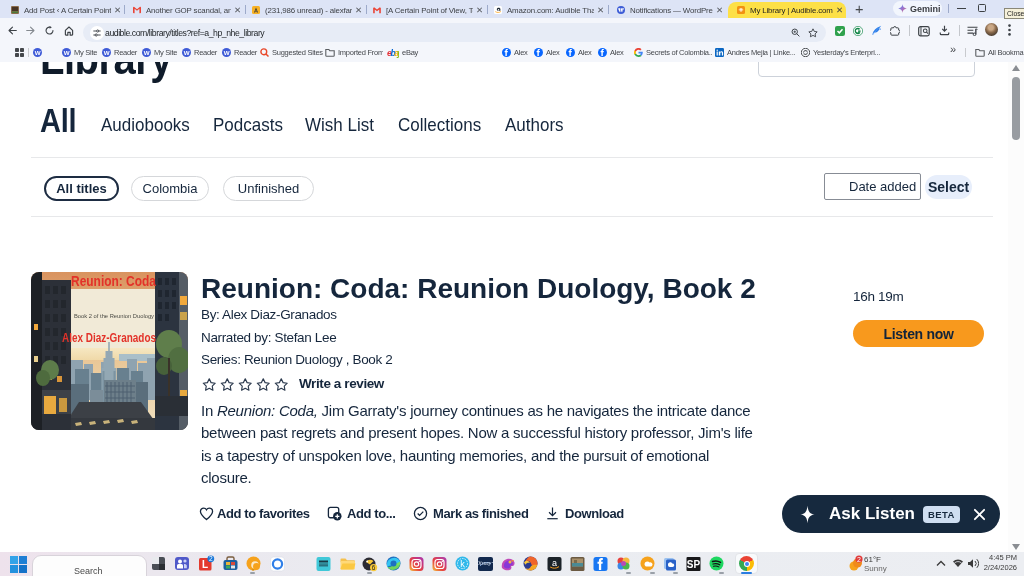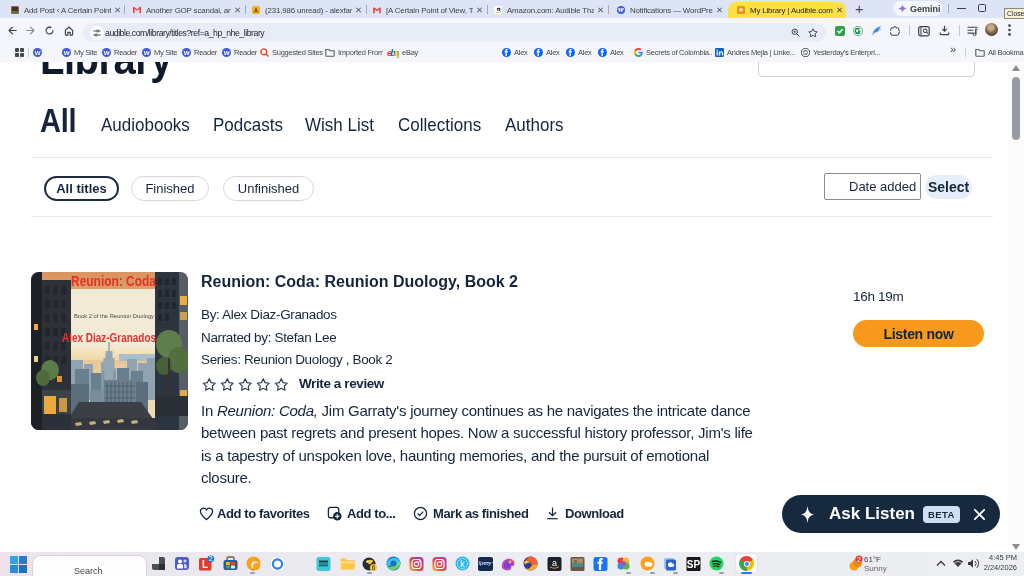--- a/index.html
+++ b/index.html
@@ -32,21 +32,21 @@
 #searchbox { position:absolute; left:758px; top:-21px; width:217px; height:36px; border:1px solid #cdd2da; border-radius:4px; }
 .nav { position:absolute; font-size:17px; color:#15263c; transform:scaleY(1.12); transform-origin:left bottom; }
 #divider1 { position:absolute; left:31px; top:95px; width:962px; height:1px; background:#e7e8ea; }
 #divider2 { position:absolute; left:31px; top:154px; width:962px; height:1px; background:#e7e8ea; }
 .pill { position:absolute; top:114px; height:25px; border-radius:13px; font-size:13px; display:flex; align-items:center; justify-content:center; }
 #dateadded { position:absolute; left:824px; top:111px; width:97px; height:27px; border:1px solid #878c95; border-radius:2px; font-size:13px; display:flex; align-items:center; padding-left:24px; color:#15263c; white-space:nowrap; }
 #selectbtn { position:absolute; left:925px; top:113px; width:47px; height:24px; background:#e7eefb; border-radius:12px; font-size:14px; font-weight:bold; display:flex; align-items:center; justify-content:center; color:#15263c; }
 
 
 #cover { position:absolute; left:31px; top:210px; width:157px; height:158px; border-radius:8px; overflow:hidden; }
-#btitle { position:absolute; left:201px; top:211px; font-size:16px; font-weight:bold; color:#15263c; }
+#btitle { position:absolute; left:201px; top:211px; font-size:28px; font-weight:bold; color:#15263c; }
 .meta { position:absolute; left:201px; font-size:13.5px; letter-spacing:-0.35px; color:#15263c; }
 #stars { position:absolute; left:202px; top:315px; display:flex; }
 #writereview { position:absolute; left:299px; top:314px; font-size:13.5px; font-weight:bold; letter-spacing:-0.4px; color:#15263c; }
 #desc { position:absolute; left:201px; top:338px; font-size:15px; letter-spacing:-0.25px; line-height:22.4px; color:#15263c; }
 #dur { position:absolute; left:853px; top:227px; font-size:13.5px; letter-spacing:-0.3px; color:#15263c; }
 #listen { position:absolute; left:853px; top:258px; width:131px; height:27px; background:#f8991d; border-radius:13.5px; font-size:14px; letter-spacing:-0.3px; font-weight:bold; color:#12243a; display:flex; align-items:center; justify-content:center; }
 .act { position:absolute; top:444px; font-size:13px; font-weight:bold; letter-spacing:-0.4px; color:#15263c; display:flex; align-items:center; }
 .act svg { margin-right:5px; }
 
 
@@ -326,21 +326,21 @@
   <div class="nav" style="left:40px; top:45px; font-size:29px; font-weight:bold; letter-spacing:-0.3px;">All</div>
   <div class="nav" style="left:101px; top:54.5px;">Audiobooks</div>
   <div class="nav" style="left:213px; top:54.5px;">Podcasts</div>
   <div class="nav" style="left:305px; top:54.5px;">Wish List</div>
   <div class="nav" style="left:398px; top:54.5px;">Collections</div>
   <div class="nav" style="left:505px; top:54.5px;">Authors</div>
 
   <div id="divider1"></div>
 
   <div class="pill" style="left:44px; width:75px; border:2px solid #1d2c42; font-weight:bold;">All titles</div>
-  <div class="pill" style="left:131px; width:78px; border:1px solid #d5d7da;">Finished</div>
+  <div class="pill" style="left:131px; width:78px; border:1px solid #d5d7da;">Colombia</div>
   <div class="pill" style="left:223px; width:91px; border:1px solid #d5d7da;">Unfinished</div>
   <div id="dateadded">Date added <svg style="margin-left:10px" width="10" height="6" viewBox="0 0 10 6">
         <path d="M1 1l4 4 4-4" stroke="#434a54" stroke-width="1.4" fill="none"></path>
       </svg></div>
   <div id="selectbtn">Select</div>
 
   <div id="divider2"></div>
 
   <div id="cover"><svg width="157" height="158" viewBox="0 0 157 158">
     <defs>

